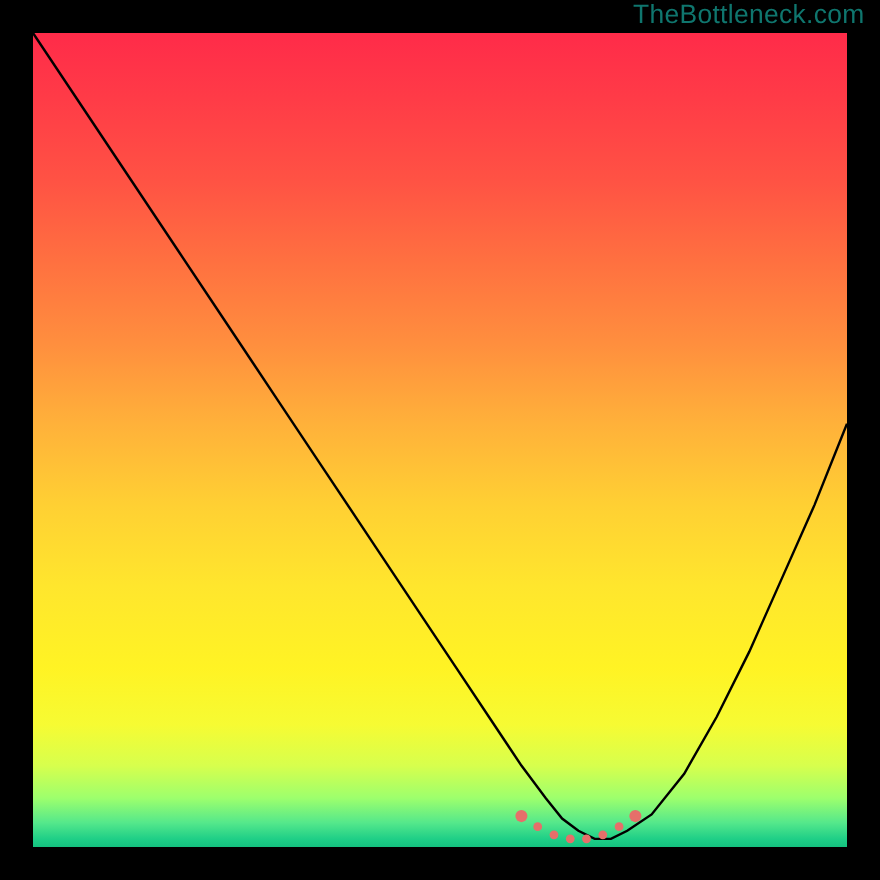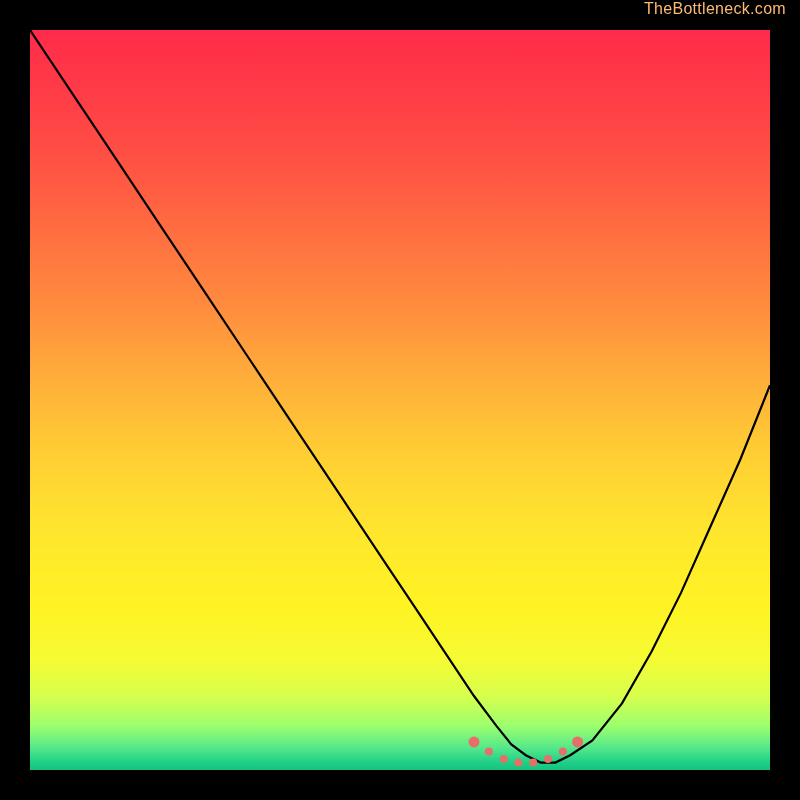--- a/index.html
+++ b/index.html
@@ -44,22 +44,22 @@
       #d7ff4d 90%,
       #9dff6d 94%,
       #55e88b 97%,
       #1fcf87 99%,
       #14c27f 100%);
   }
   .watermark {
     position: absolute;
     top: 0;
     right: 14px;
-    color: #fdba74;
-    font-size: 16px;
+    color: #0f766e;
+    font-size: 24px;
     font-weight: 500;
     letter-spacing: 0.3px;
   }
   svg.curve {
     position: absolute;
     inset: 0;
     width: 740px;
     height: 740px;
   }
 </style>

